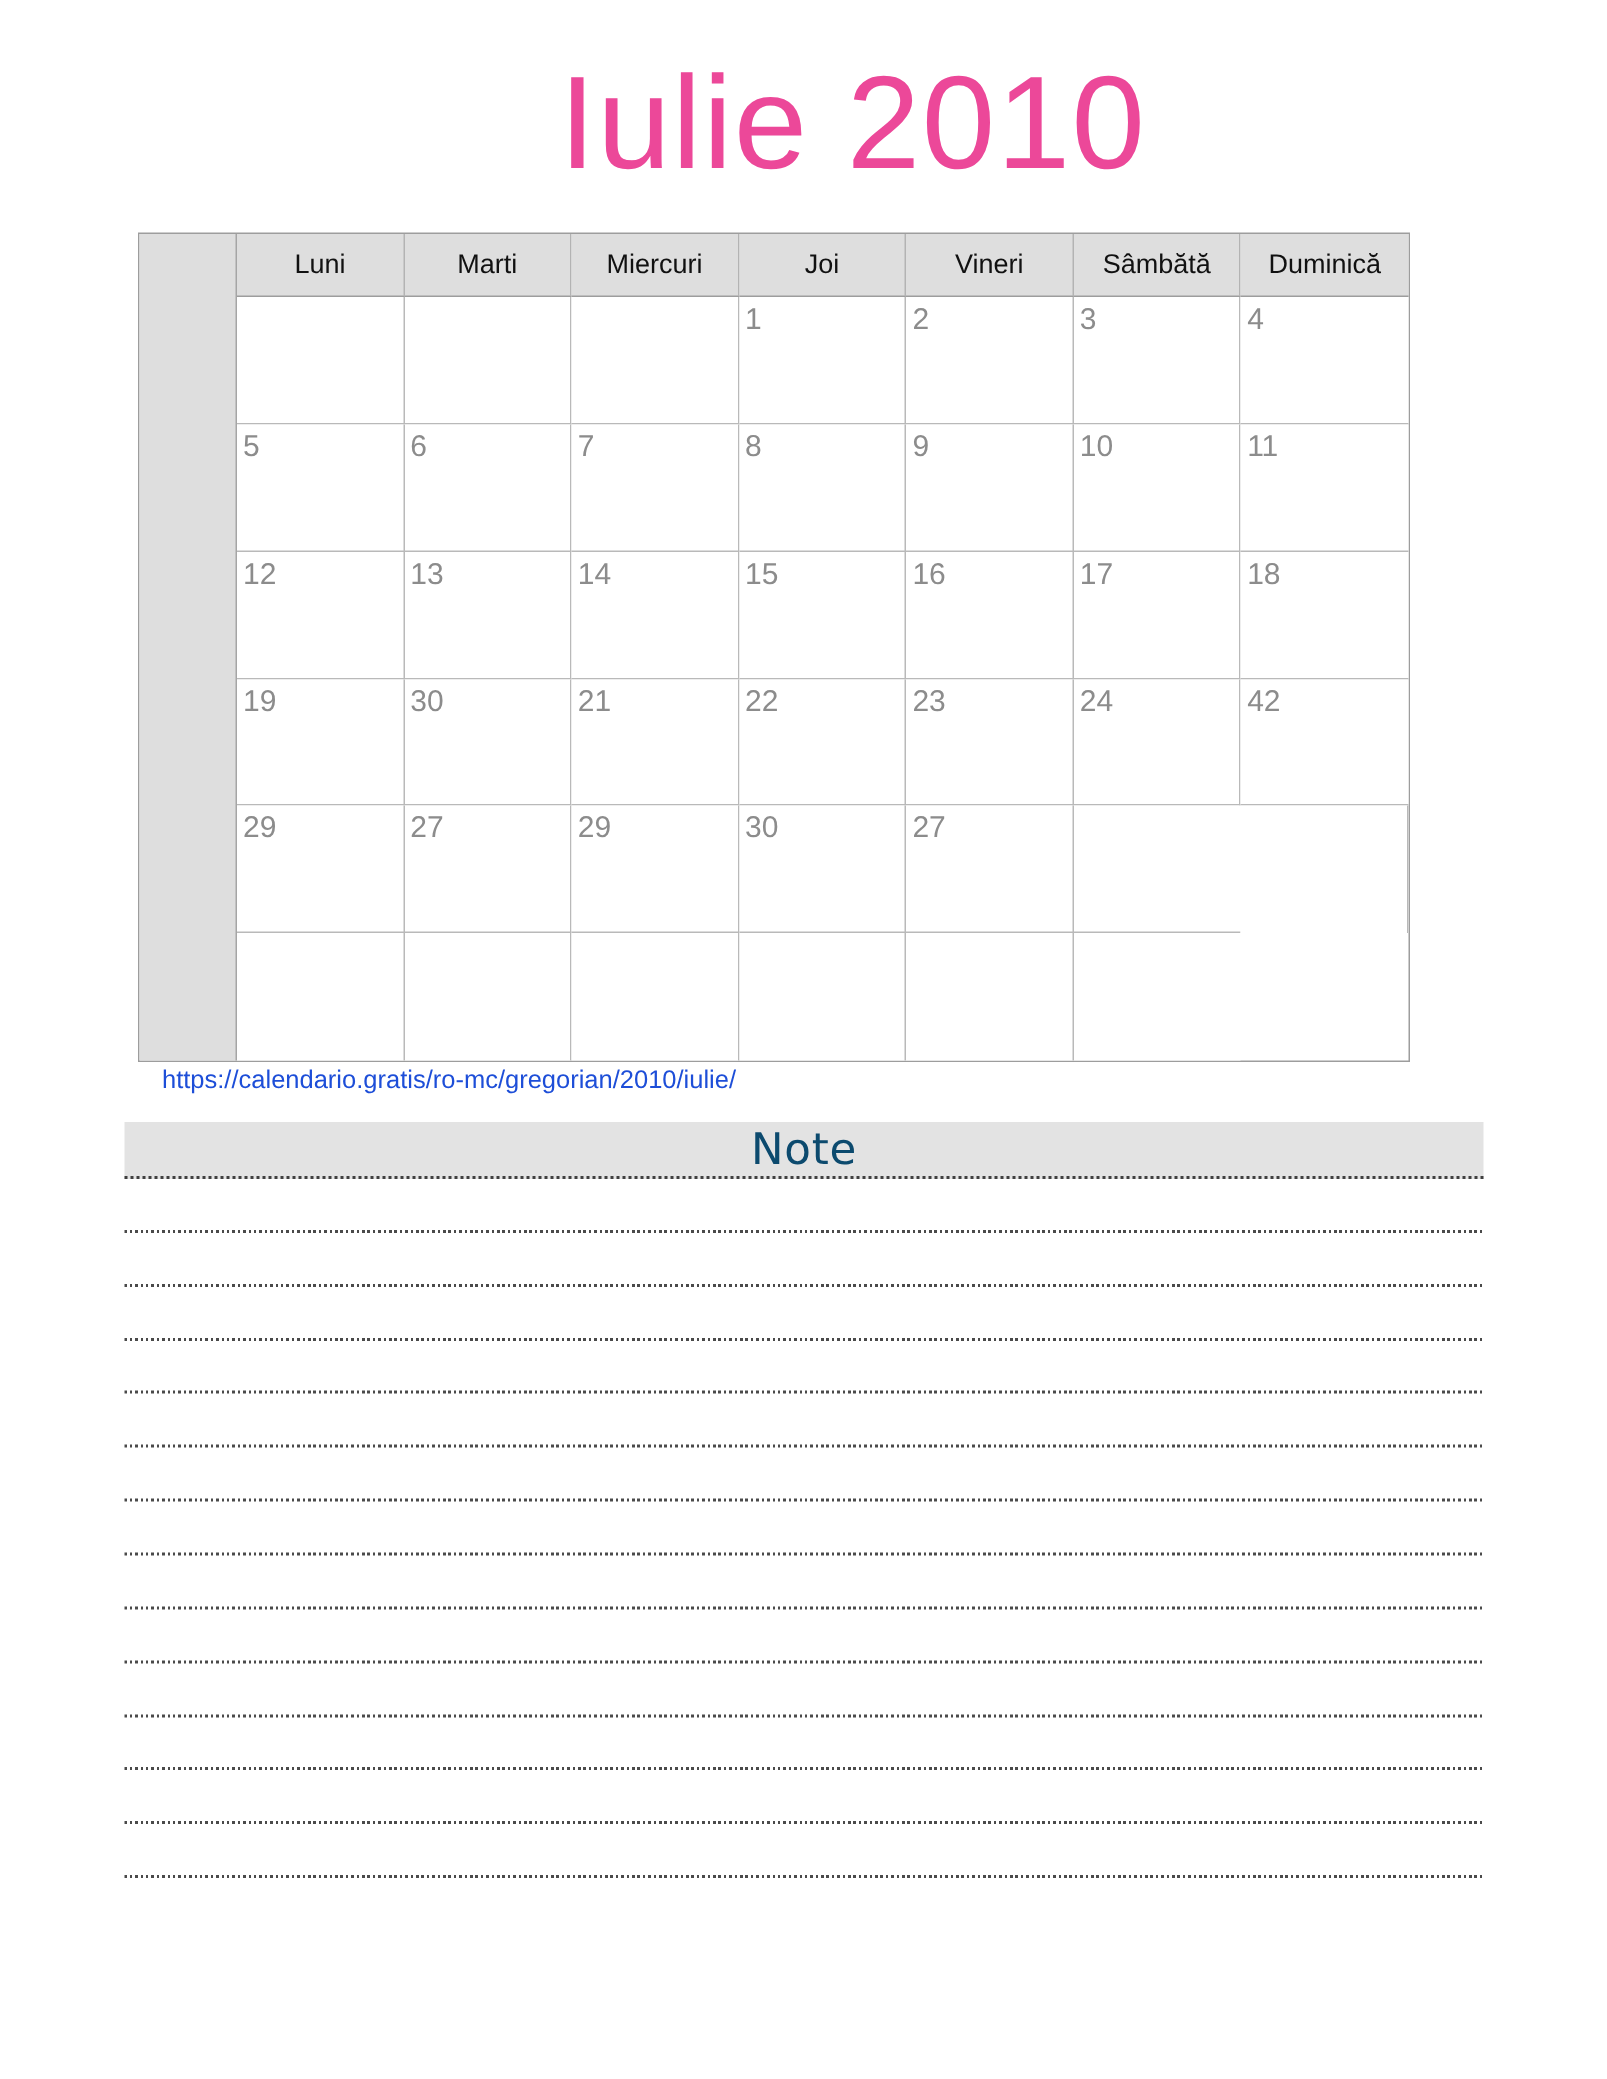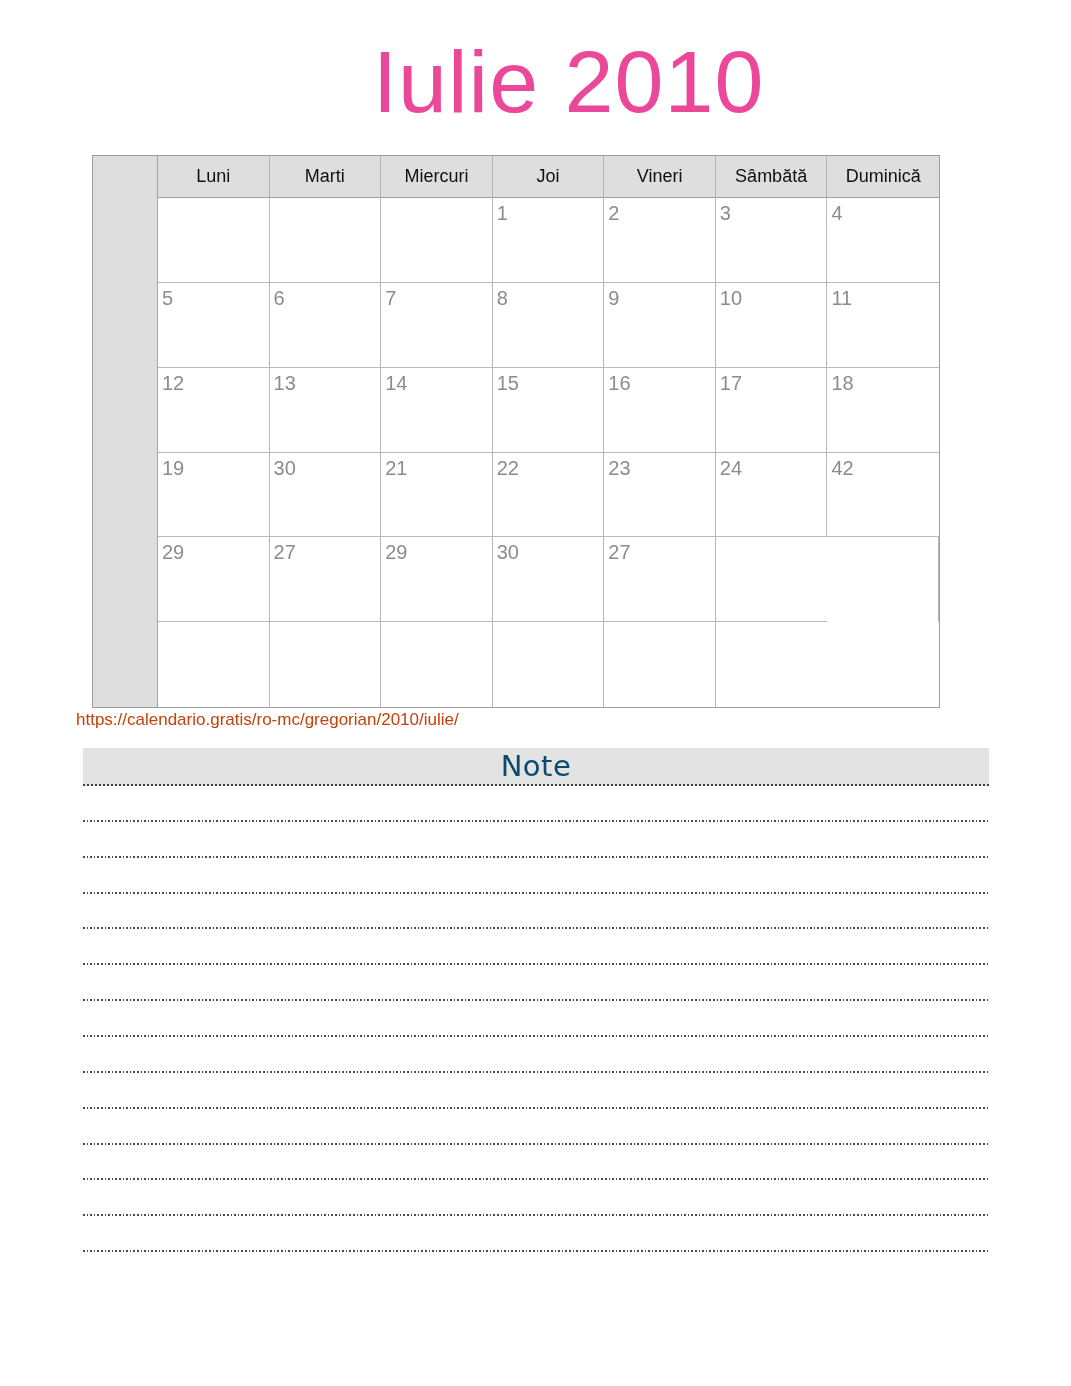--- a/index.html
+++ b/index.html
@@ -65,24 +65,24 @@
     font-size: 20px;
     line-height: 1.2;
     color: #8c8c8c;
   }
   .lastcol { border-right: none; }
   .lastrow { border-bottom: none; }
 
   
   #source-url {
     position: absolute;
-    left: 76px; top: 710px;
+    left: 108px; top: 710px;
     font-size: 17px;
     line-height: 1.2;
-    color: #c2410c;
+    color: #1d4ed8;
   }
 
   
   #note-band {
     position: absolute;
     left: 83px; top: 748px;
     width: 906px; height: 36px;
     background: #e3e3e3;
     border-bottom: 2px dotted #3f3f3f;
     box-sizing: content-box;

